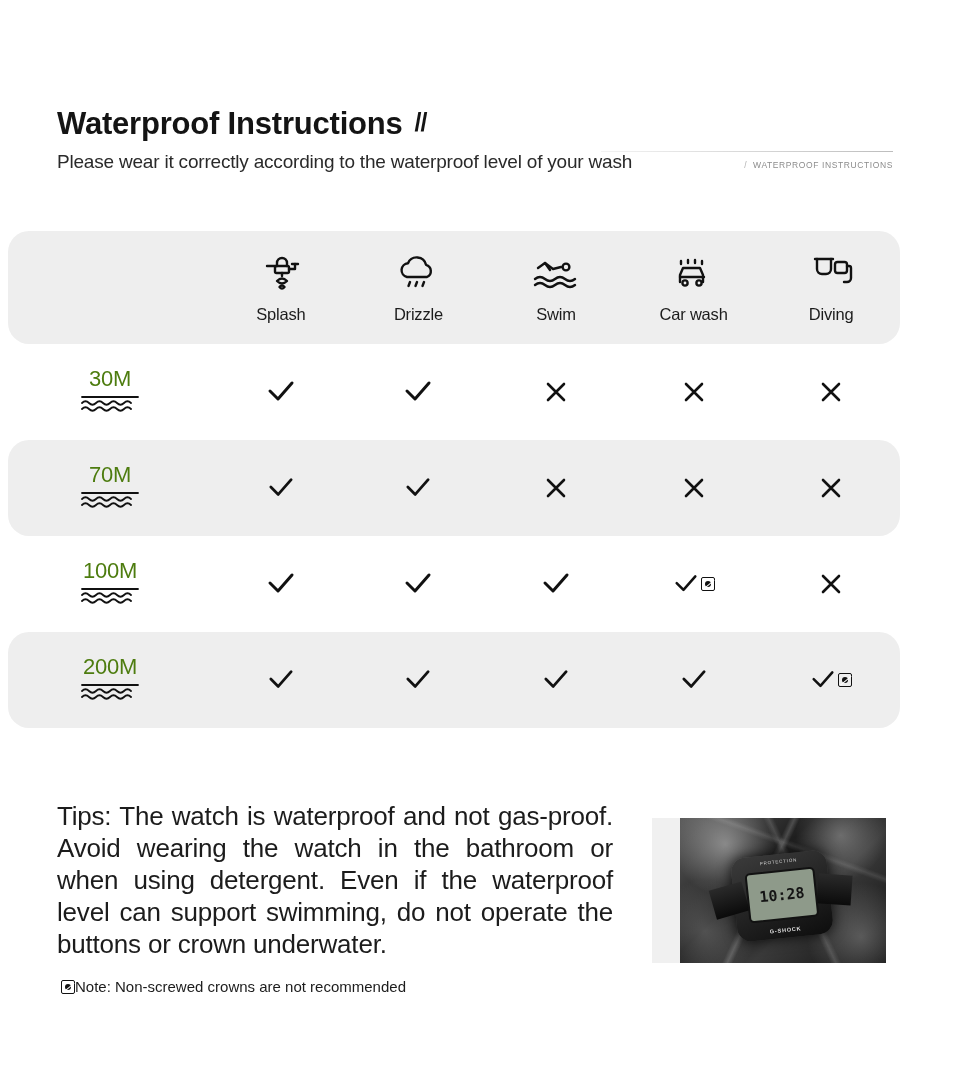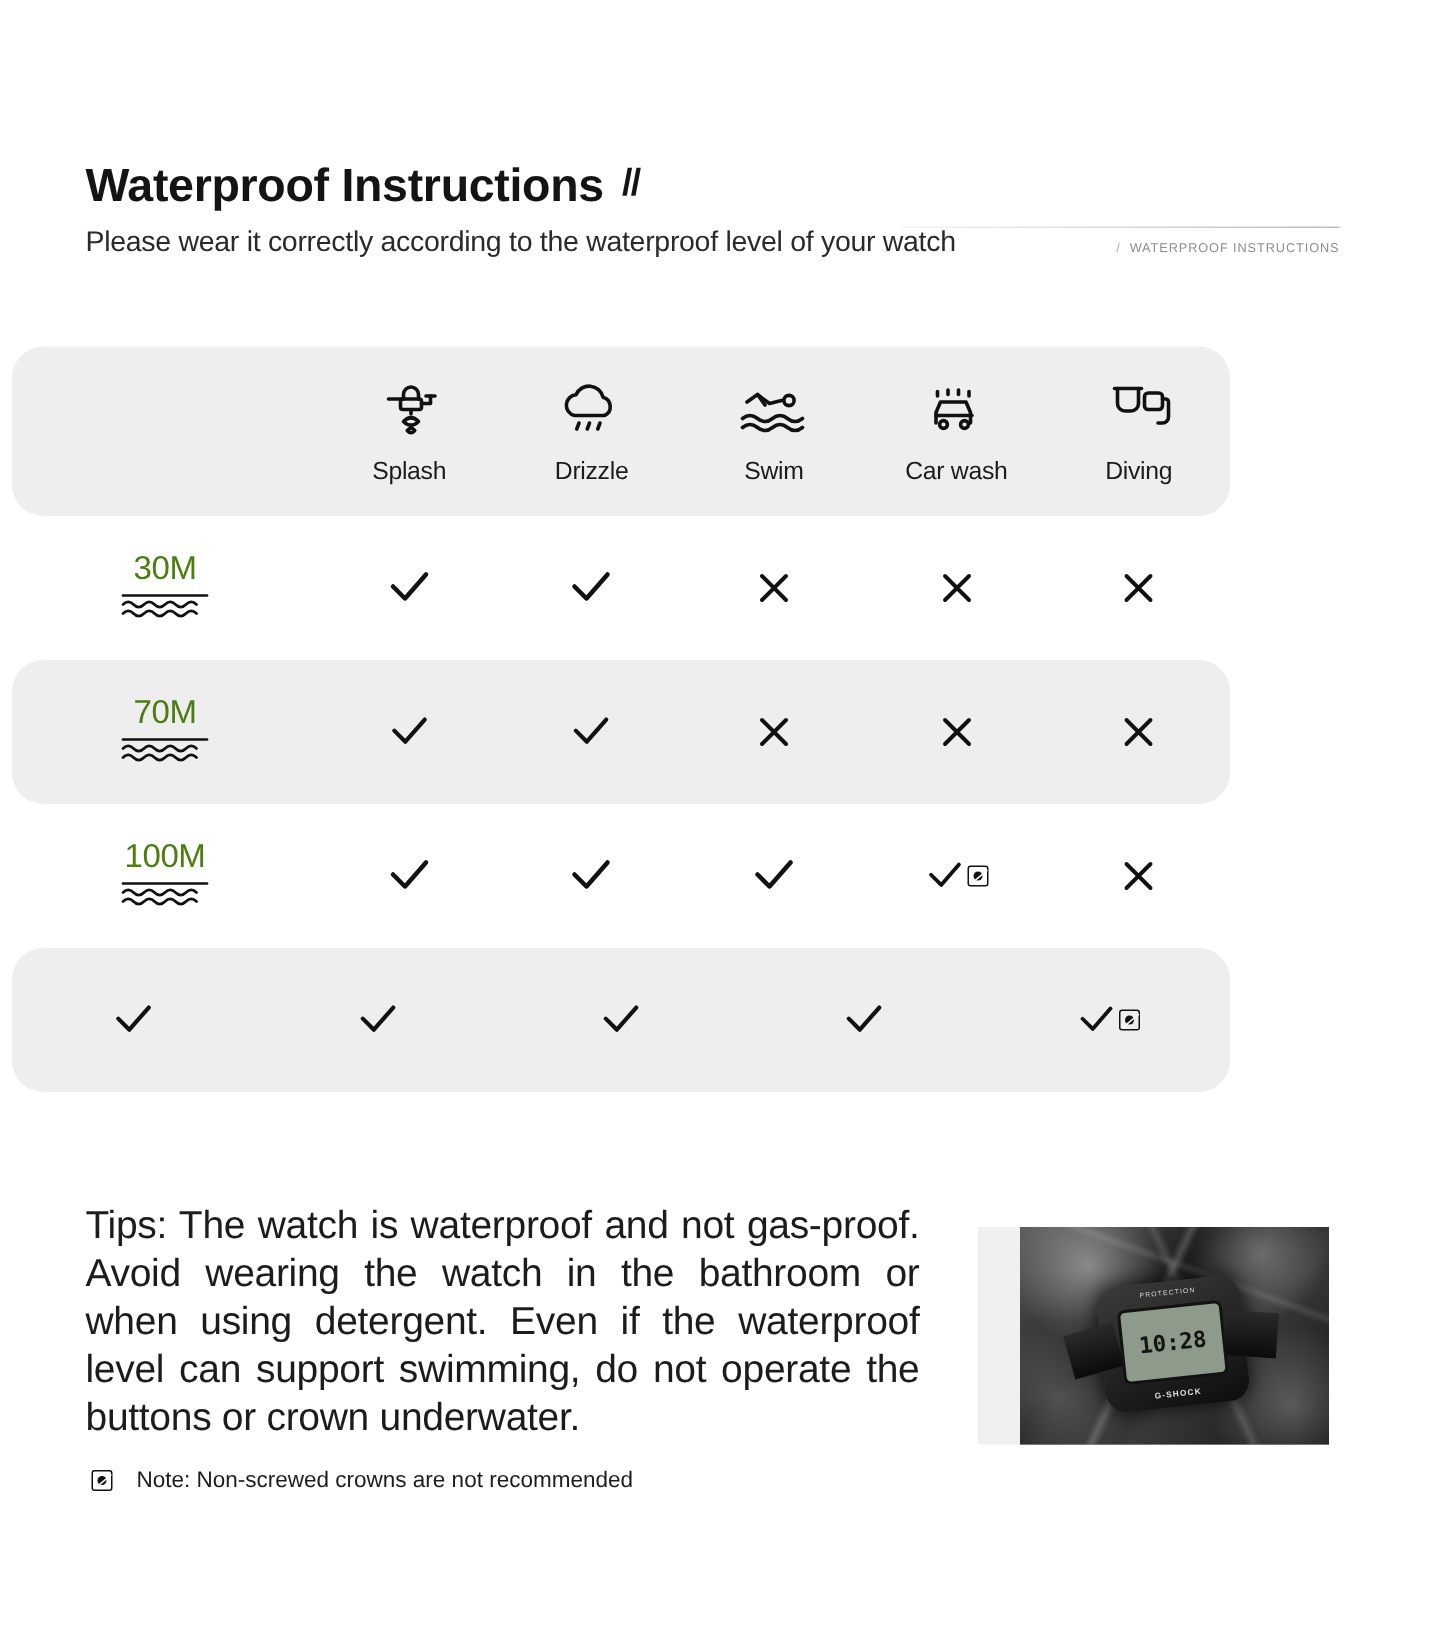--- a/index.html
+++ b/index.html
@@ -75,21 +75,21 @@
   
   .table {
     position: absolute;
     left: 8px;
     top: 231px;
     width: 944px;
   }
   .row {
     display: flex;
     align-items: center;
-    width: 812px;
+    width: 892px;
     border-radius: 21px;
   }
   .row.shade { background: #eeeeee; }
   .row.plain { background: #ffffff; }
 
   .head-row { height: 113px; }
   .data-row { height: 96px; }
 
   .cell-label {
     width: 204px;
@@ -169,21 +169,21 @@
     text-align: justify;
     text-align-last: left;
     letter-spacing: -0.2px;
   }
   .note-line {
     position: absolute;
     left: 59px;
     top: 978px;
     display: flex;
     align-items: center;
-    gap: 16px;
+    gap: 0;
     font-size: 15px;
     color: #1c1c1c;
   }
 
   
   .photo-block {
     position: absolute;
     left: 652px;
     top: 818px;
     width: 240px;
@@ -273,21 +273,21 @@
 </head>
 <body>
 
 <div class="page">
 
   <div class="header">
     <div class="title-row">
       <div class="title">Waterproof Instructions</div>
       <div class="title-slashes">//</div>
     </div>
-    <div class="subtitle">Please wear it correctly according to the waterproof level of your watch</div>
+    <div class="subtitle">Please wear it correctly according to the waterproof level of your wash</div>
 
     <div class="header-rule-wrap">
       <div class="header-rule"></div>
       <div class="header-caption">
         <span class="slash">/</span><span>WATERPROOF INSTRUCTIONS</span>
       </div>
     </div>
   </div>
 
   <div class="table">
@@ -503,20 +503,30 @@
       <div class="cell">
         <div class="mark-wrap">
           <svg width="24" height="24" viewBox="0 0 24 24" fill="none" stroke="#111" stroke-width="2.6" stroke-linecap="round">
               <path d="M4 4 L20 20 M20 4 L4 20"></path>
             </svg>
         </div>
       </div>
     </div>
 
     <div class="row shade data-row">
+      <div class="cell-label">
+        <div class="depth">200M</div>
+        <div class="waves">
+          <svg width="60" height="18" viewBox="0 0 60 18" fill="none" stroke="#111" stroke-width="1.8" stroke-linecap="round">
+            <path d="M2 3 h56"></path>
+            <path d="M2 9 q3.5 -3.5 7 0 q3.5 3.5 7 0 q3.5 -3.5 7 0 q3.5 3.5 7 0 q3.5 -3.5 7 0 q3.5 3.5 7 0 q3.5 -3.5 7 0"></path>
+            <path d="M2 15 q3.5 -3.5 7 0 q3.5 3.5 7 0 q3.5 -3.5 7 0 q3.5 3.5 7 0 q3.5 -3.5 7 0 q3.5 3.5 7 0 q3.5 -3.5 7 0"></path>
+          </svg>
+        </div>
+      </div>
       <div class="cell">
         <div class="mark-wrap">
           <svg width="28" height="24" viewBox="0 0 30 26" fill="none" stroke="#111" stroke-width="3" stroke-linecap="round" stroke-linejoin="round">
               <path d="M4 12 l8 8 l14 -16"></path>
             </svg>
         </div>
       </div>
       <div class="cell">
         <div class="mark-wrap">
           <svg width="28" height="24" viewBox="0 0 30 26" fill="none" stroke="#111" stroke-width="3" stroke-linecap="round" stroke-linejoin="round">

